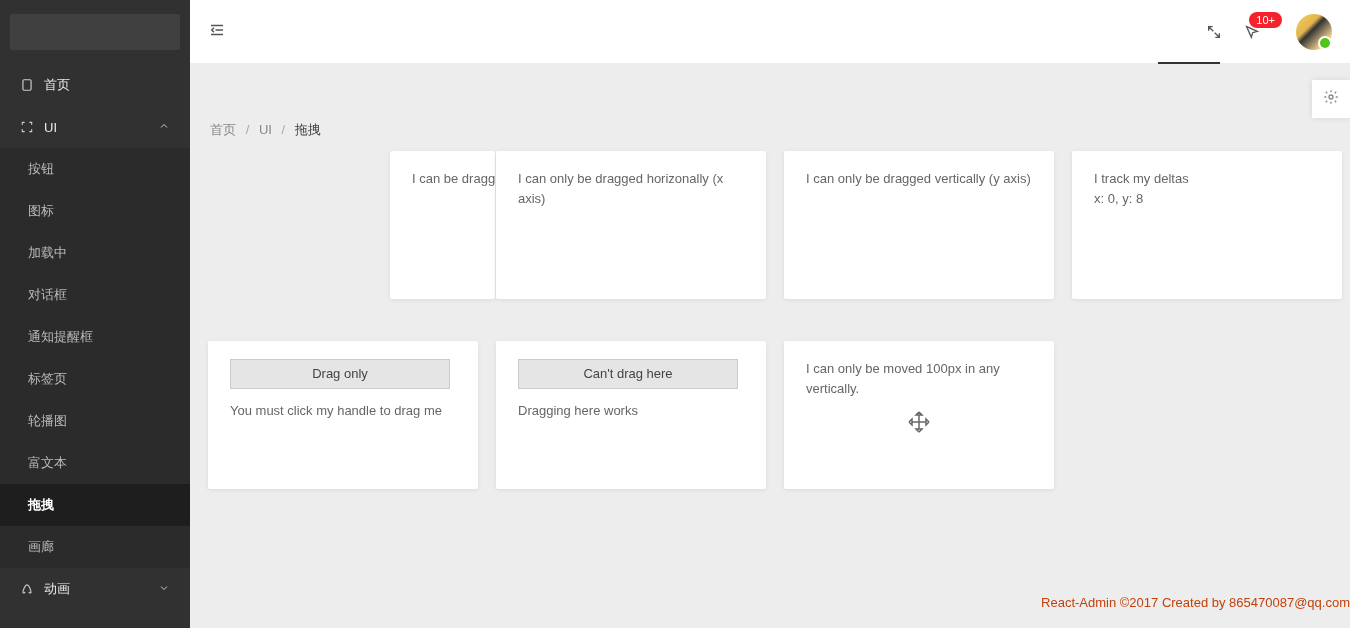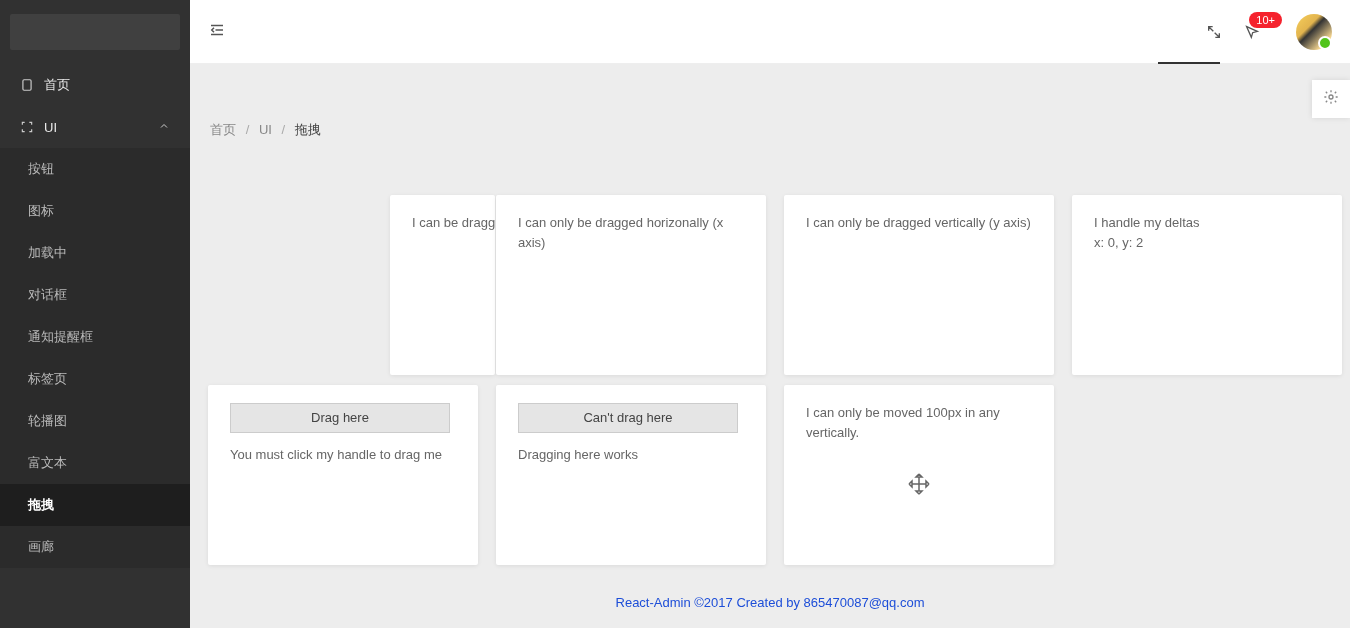--- a/index.html
+++ b/index.html
@@ -95,29 +95,28 @@
     color: #888;
     margin-top: 45px;
   }
   .breadcrumb .sep { margin: 0 6px; color: #aaa; }
   .breadcrumb .current { color: #444; font-weight: 500; }
   
   .content { position: relative; padding: 0 18px; flex:1; }
   .card {
     position: absolute;
     width: 270px;
-    height: 180px;
+    height: 148px;
     background: #fff;
     border-radius: 2px;
     box-shadow: 0 1px 4px rgba(0,0,0,0.08);
     padding: 18px 22px;
     font-size: 13px;
     color: #666;
     line-height: 1.5;
-    margin-top: 44px;
   }
   .card.small { width: 105px; }
   .drag-btn {
     display: block;
     width: 220px;
     border: 1px solid #ccc;
     background: #e5e5e5;
     text-align: center;
     padding: 4px 0;
     font-size: 13px;
@@ -135,23 +134,23 @@
   .settings-flyout {
     position: absolute;
     right: 0; top: 80px;
     width: 38px; height: 38px;
     background: #fff;
     display: flex; align-items:center; justify-content:center;
     box-shadow: 0 0 6px rgba(0,0,0,0.1);
     cursor: pointer;
   }
   .footer {
-    text-align: center;
-    font-size: 13px;
-    color: #1d4ed8;
+    text-align: right;
+    font-size: 13px;
+    color: #c2410c;
     padding: 18px 0;
   }
 </style>
 </head>
 <body>
 
 <div class="app">
 
   <aside class="sidebar">
     <div class="logo-box"></div>
@@ -200,20 +199,33 @@
         </li>
       <li class="menu-item sub">
           <span>富文本</span>
         </li>
       <li class="menu-item sub active">
           <span>拖拽</span>
         </li>
       <li class="menu-item sub">
           <span>画廊</span>
         </li>
+      <li class="menu-item top-level">
+        <span class="icon">
+          <svg viewBox="0 0 24 24" width="14" height="14" fill="none" stroke="#ccc" stroke-width="2">
+              <path d="M5 19c0-6 4-14 7-14s7 8 7 14M9 17l-3 3M15 17l3 3"></path>
+            </svg>
+        </span>
+        <span>动画</span>
+        <span class="chev">
+          <svg viewBox="0 0 24 24" width="12" height="12" fill="none" stroke="#ccc" stroke-width="2">
+              <polyline points="6 9 12 15 18 9"></polyline>
+            </svg>
+        </span>
+      </li>
     </ul>
   </aside>
 
   <div class="main">
     <div class="topbar">
       <span style="cursor:pointer">
         <svg viewBox="0 0 24 24" width="18" height="18" fill="none" stroke="#555" stroke-width="2">
             <line x1="4" y1="6" x2="20" y2="6"></line>
             <line x1="10" y1="12" x2="20" y2="12"></line>
             <line x1="4" y1="18" x2="20" y2="18"></line>
@@ -261,26 +273,26 @@
       <div class="card small" style="left:200px; top:0; overflow:hidden; white-space:nowrap">
         <span>I can be dragg</span>
       </div>
       <div class="card" style="left:306px; top:0">
         <span>I can only be dragged horizonally (x axis)</span>
       </div>
       <div class="card" style="left:594px; top:0">
         <span>I can only be dragged vertically (y axis)</span>
       </div>
       <div class="card" style="left:882px; top:0">
-        <div>I handle my deltas</div>
-        <div>x: 0, y: 2</div>
+        <div>I track my deltas</div>
+        <div>x: 0, y: 8</div>
       </div>
 
       <div class="card" style="left:18px; top:190px">
-        <div class="drag-btn">Drag here</div>
+        <div class="drag-btn">Drag only</div>
         <div>You must click my handle to drag me</div>
       </div>
       <div class="card" style="left:306px; top:190px">
         <div class="drag-btn" style="cursor:not-allowed">Can't drag here</div>
         <div>Dragging here works</div>
       </div>
       <div class="card" style="left:594px; top:190px; position:absolute">
         <span>I can only be moved 100px in any vertically.</span>
         <span class="move-icon">
           <svg viewBox="0 0 24 24" width="24" height="24" fill="none" stroke="#666" stroke-width="1.5">

